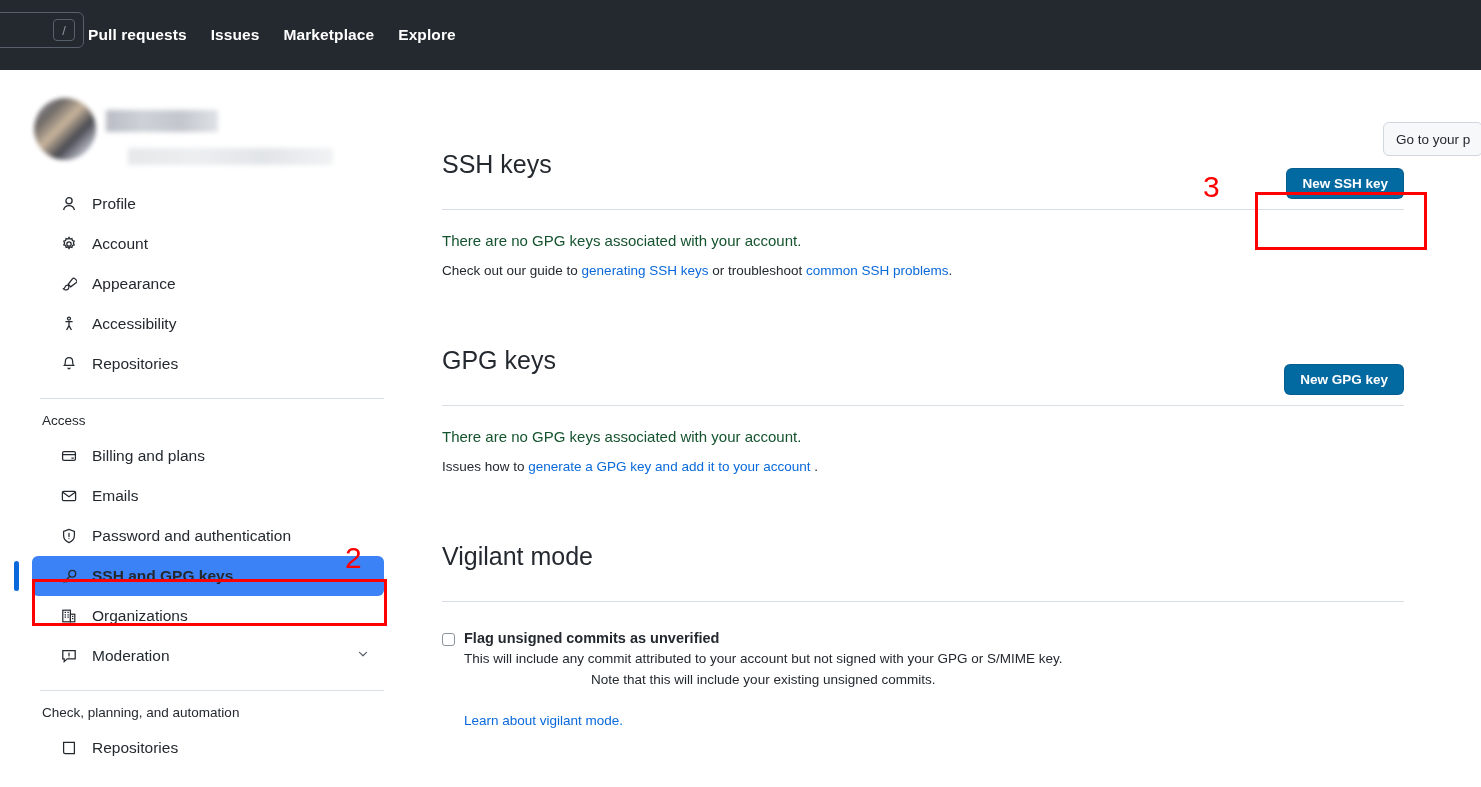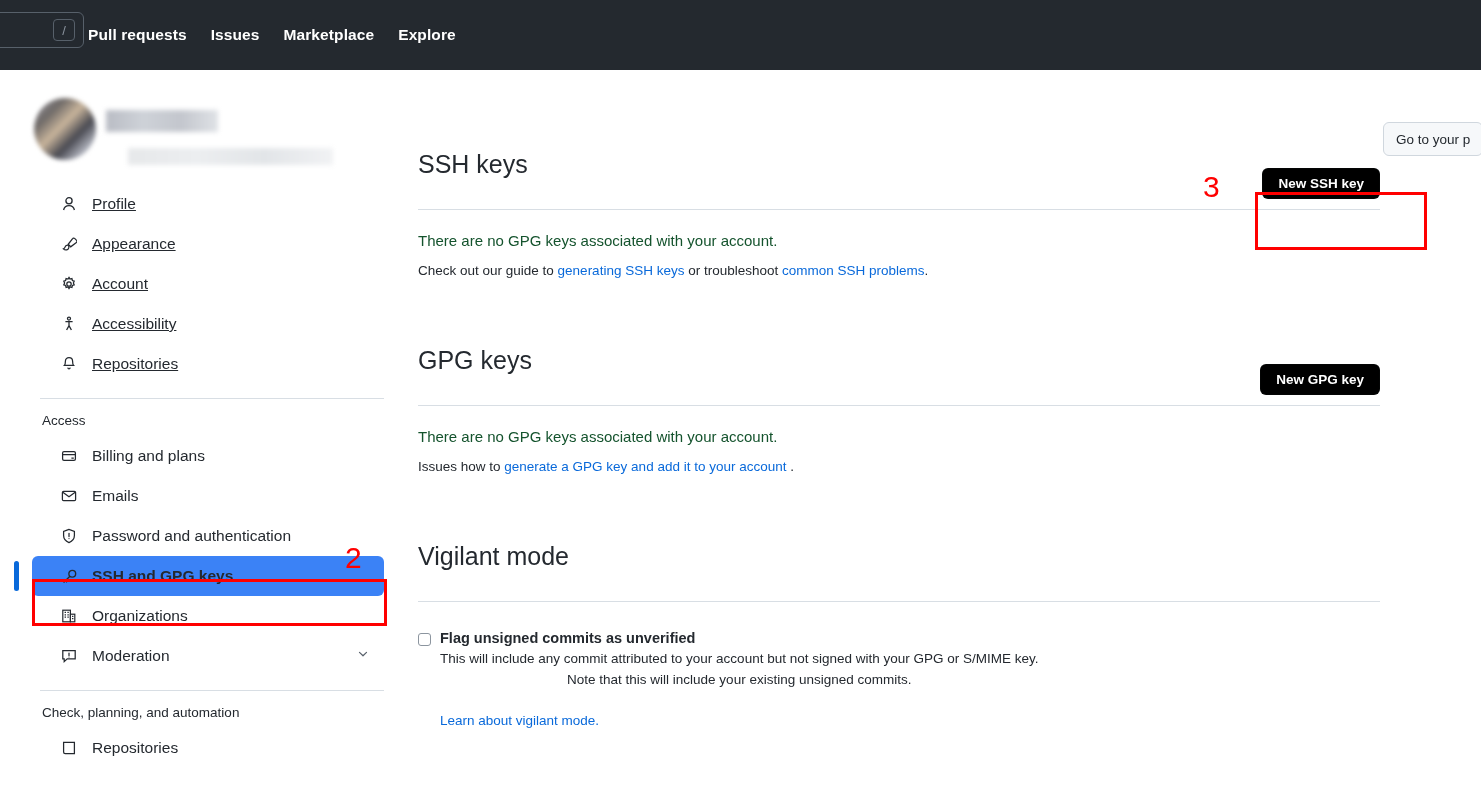--- a/index.html
+++ b/index.html
@@ -104,21 +104,21 @@
     margin-top: -16px;
   }
   .handle-blur {
     position: absolute;
     left: 96px; top: 58px;
     width: 205px; height: 17px;
     background: linear-gradient(90deg,#e6e8ea,#eceef0,#e2e5e8,#f1f2f4);
     filter: blur(2.6px);
   }
 
-  .nav-list { margin-top: 16px; text-decoration: underline; }
+  .nav-list { margin-top: 16px; }
   .nav-item {
     position: relative;
     display: flex;
     align-items: center;
     height: 40px;
     padding: 0 12px 0 28px;
     border-radius: 6px;
     color: #24292f;
     font-size: 15.5px;
     text-decoration: none;
@@ -160,39 +160,39 @@
   .nav-group-title {
     font-size: 13.5px;
     color: #24292f;
     padding-left: 10px;
     margin-bottom: 8px;
   }
 
   
   .main {
     position: absolute;
-    left: 418px; top: 60px;
+    left: 442px; top: 60px;
     width: 962px;
   }
   .sec-head {
     position: relative;
     display: flex;
     align-items: flex-end;
     justify-content: space-between;
     padding-bottom: 10px;
     border-bottom: 1px solid #d8dee4;
   }
   .sec-title {
     font-size: 25px;
     font-weight: normal;
     color: #24292f;
     line-height: 1.1;
   }
   .btn-green {
-    background: #000000;
+    background: #0369a1;
     color: #ffffff;
     border: 1px solid rgba(27,31,36,0.15);
     border-radius: 6px;
     font-size: 13.5px;
     font-weight: bold;
     padding: 7px 15px;
     cursor: pointer;
     font-family: "Liberation Sans", sans-serif;
     white-space: nowrap;
   }
@@ -312,34 +312,34 @@
             <svg width="16" height="16" viewBox="0 0 16 16" fill="none" stroke="currentColor" stroke-width="1.3">
               <circle cx="8" cy="4.8" r="3.1"></circle>
                 <path d="M2.6 14c.6-3 2.8-4.4 5.4-4.4s4.8 1.4 5.4 4.4"></path>
             </svg>
           </span>
           <span class="lbl">Profile</span>
         </a>
         <a class="nav-item" href="#">
           <span class="ico">
             <svg width="16" height="16" viewBox="0 0 16 16" fill="none" stroke="currentColor" stroke-width="1.25">
+              <circle cx="8" cy="8" r="2.2"></circle>
+              <path d="M8 1.4l1 1.6 1.9-.4.5 1.9 1.8.7-.8 1.8.8 1.8-1.8.7-.5 1.9-1.9-.4-1 1.6-1-1.6-1.9.4-.5-1.9-1.8-.7.8-1.8-.8-1.8 1.8-.7.5-1.9 1.9.4z"></path>
+            </svg>
+          </span>
+          <span class="lbl">Account</span>
+        </a>
+        <a class="nav-item" href="#">
+          <span class="ico">
+            <svg width="16" height="16" viewBox="0 0 16 16" fill="none" stroke="currentColor" stroke-width="1.25">
               <path d="M13.6 2.4c-.6-.6-1.5-.5-2 .2L7.2 8.3l2.5 2.5 5.7-4.4c.7-.5.8-1.4.2-2z"></path>
               <path d="M6.4 9.1c-1 0-2.1.9-2.4 2.1-.2.9-.7 1.4-1.6 1.7 1 1 2.3 1.3 3.5.9 1.2-.4 2-1.5 2-2.6 0-1.2-.7-2.1-1.5-2.1z"></path>
             </svg>
           </span>
           <span class="lbl">Appearance</span>
-        </a>
-        <a class="nav-item" href="#">
-          <span class="ico">
-            <svg width="16" height="16" viewBox="0 0 16 16" fill="none" stroke="currentColor" stroke-width="1.25">
-              <circle cx="8" cy="8" r="2.2"></circle>
-              <path d="M8 1.4l1 1.6 1.9-.4.5 1.9 1.8.7-.8 1.8.8 1.8-1.8.7-.5 1.9-1.9-.4-1 1.6-1-1.6-1.9.4-.5-1.9-1.8-.7.8-1.8-.8-1.8 1.8-.7.5-1.9 1.9.4z"></path>
-            </svg>
-          </span>
-          <span class="lbl">Account</span>
         </a>
         <a class="nav-item" href="#">
           <span class="ico">
             <svg width="16" height="16" viewBox="0 0 16 16" fill="none" stroke="currentColor" stroke-width="1.3">
               <circle cx="8" cy="2.6" r="1.5"></circle>
               <path d="M8 5v5M4.4 5.6h7.2M5.6 14L8 9.6 10.4 14"></path>
             </svg>
           </span>
           <span class="lbl">Accessibility</span>
         </a>

